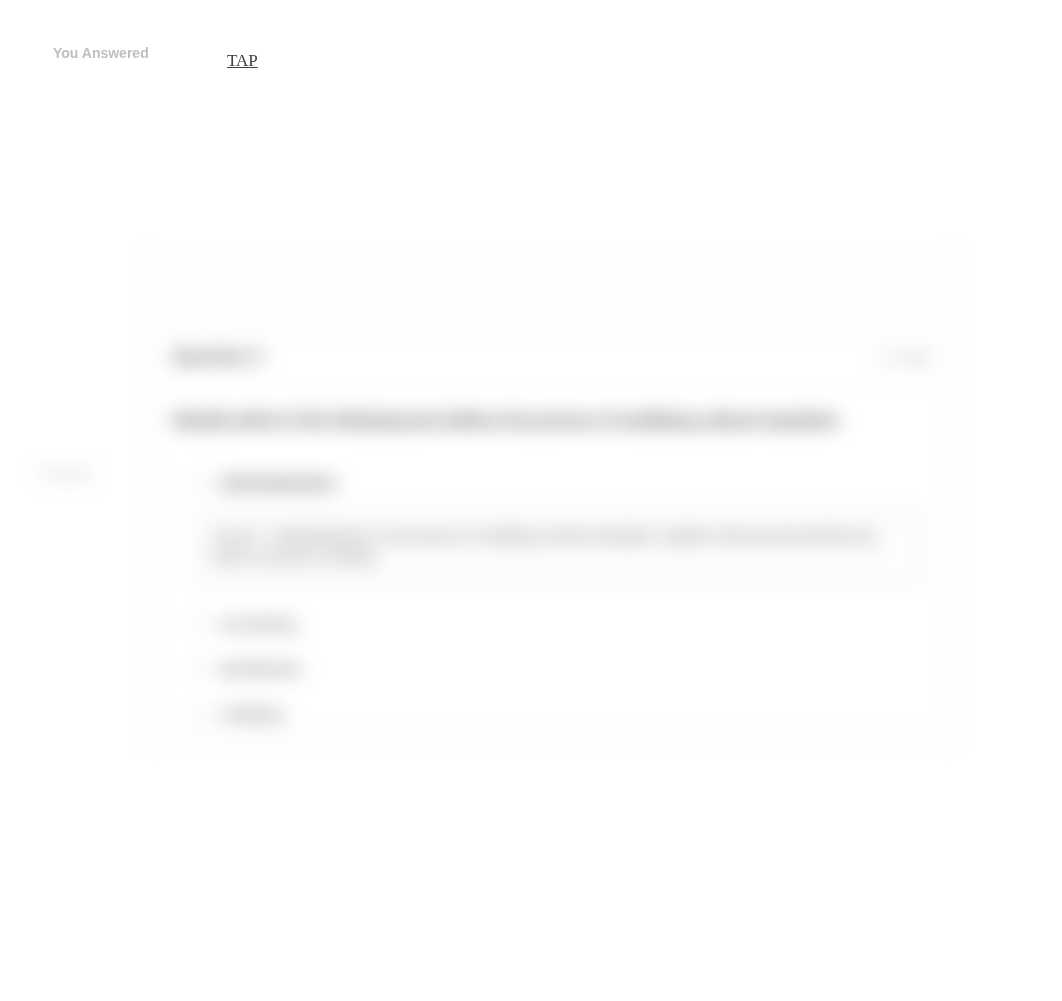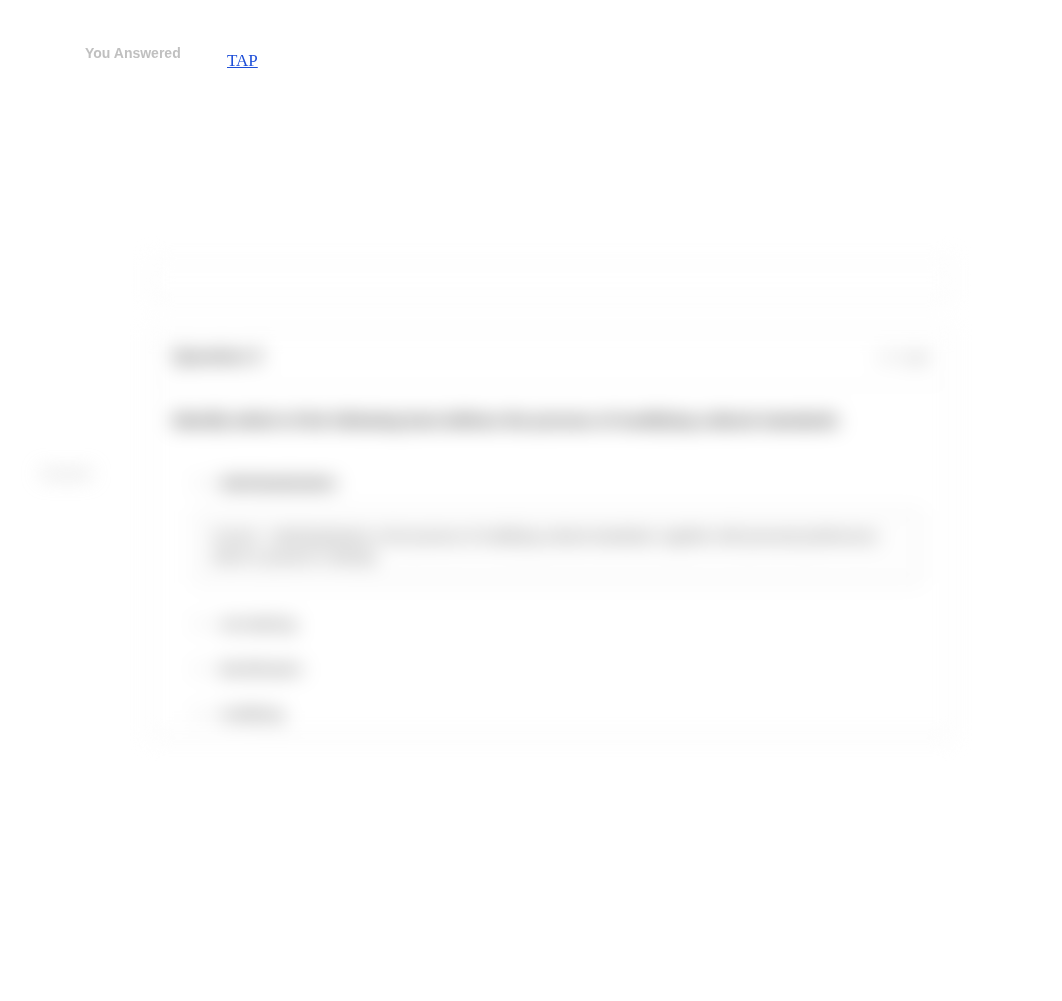--- a/index.html
+++ b/index.html
@@ -22,29 +22,28 @@
       right: 50px;
     }
     .you-answered {
       position: absolute;
       top: 0;
       left: 0;
       font-size: 14px;
       font-weight: 600;
       color: #c0c0c0;
       filter: blur(0.3px);
-      margin-left: 32px;
     }
     .tap-text {
       position: absolute;
       top: 6px;
       left: 174px;
       font-size: 17px;
       font-family: 'Times New Roman', Times, serif;
-      color: #1d4ed8;
+      color: #404040;
       text-decoration: underline;
     }
     .blurred-content {
       position: absolute;
       top: 260px;
       left: 50px;
       right: 110px;
       filter: blur(10px);
     }
     .prev-card-bottom {

